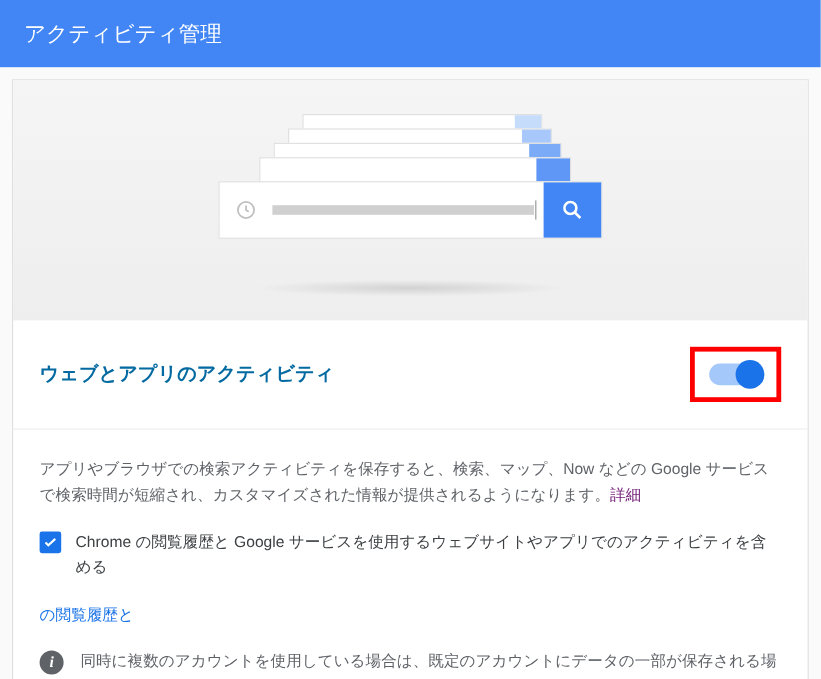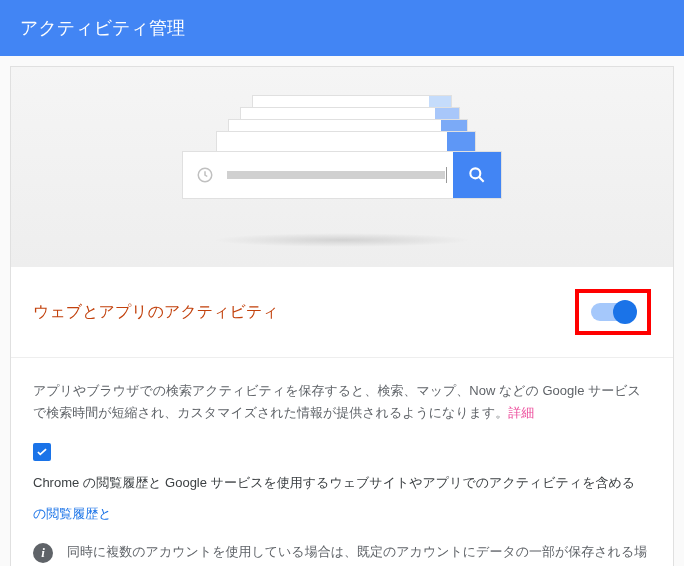--- a/index.html
+++ b/index.html
@@ -26,31 +26,31 @@
     
     .search-mock { position: absolute; top: 56px; left: 0; width: 320px; height: 48px; background: #fff; border: 1px solid #e0e0e0; display: flex; align-items: center; }
     .search-mock .clock { width: 44px; display:flex; align-items:center; justify-content:center; color:#c0c0c0; }
     .search-mock .graybar { flex:1; height: 8px; background: #d0d0d0; margin-right: 8px; position: relative; }
     .search-mock .graybar::after { content:""; position:absolute; right:-2px; top:-4px; width:1px; height:16px; background:#999; }
     .search-mock .btn { width: 48px; height: 100%; background: #4285f4; display:flex; align-items:center; justify-content:center; }
     
     .shadow-ellipse { width: 260px; height: 14px; background: radial-gradient(ellipse, rgba(0,0,0,0.12), rgba(0,0,0,0) 70%); margin-top: 18px; }
     
     .section-title { display: flex; align-items: center; justify-content: space-between; padding: 22px 22px; border-bottom: 1px solid #eee; }
-    .section-title h2 { font-size: 16px; font-weight: 400; color: #c2410c; }
+    .section-title h2 { font-size: 16px; font-weight: 700; color: #0369a1; }
     
     .toggle-wrap { border: 4px solid #ff0000; padding: 10px 12px; }
     .toggle { width: 44px; height: 18px; background: #a5c8fb; border-radius: 10px; position: relative; }
     .toggle::after { content:""; position:absolute; right:-2px; top:-3px; width:24px; height:24px; background:#1a73e8; border-radius:50%; }
     
     .body-section { padding: 22px; }
     .desc { font-size: 13px; color: #5f6368; line-height: 1.7; margin-bottom: 18px; }
-    .link { color: #ec4899; text-decoration: none; cursor: pointer; }
+    .link { color: #701a75; text-decoration: none; cursor: pointer; }
     
-    .checkbox-row { display: flex; align-items: flex-start; gap: 12px; margin-bottom: 10px; flex-direction: column; }
+    .checkbox-row { display: flex; align-items: flex-start; gap: 12px; margin-bottom: 20px; }
     .checkbox { width: 18px; height: 18px; background: #1a73e8; border-radius: 2px; display:flex; align-items:center; justify-content:center; flex-shrink:0; margin-top:1px; }
     .checkbox svg { width:14px; height:14px; }
     .checkbox-label { font-size: 13px; color: #3c4043; line-height: 1.6; }
     
     .manage-link { font-size: 13px; color: #1a73e8; cursor: pointer; display:inline-block; margin-bottom: 18px; }
     
     .info-row { display: flex; align-items: flex-start; gap: 14px; }
     .info-icon { width: 20px; height: 20px; background: #5f6368; border-radius: 50%; color:#fff; display:flex; align-items:center; justify-content:center; font-weight:bold; font-size:13px; font-style:italic; font-family: Georgia, serif; flex-shrink:0; margin-top:2px; }
     .info-text { font-size: 13px; color: #5f6368; line-height: 1.7; }
   </style>

